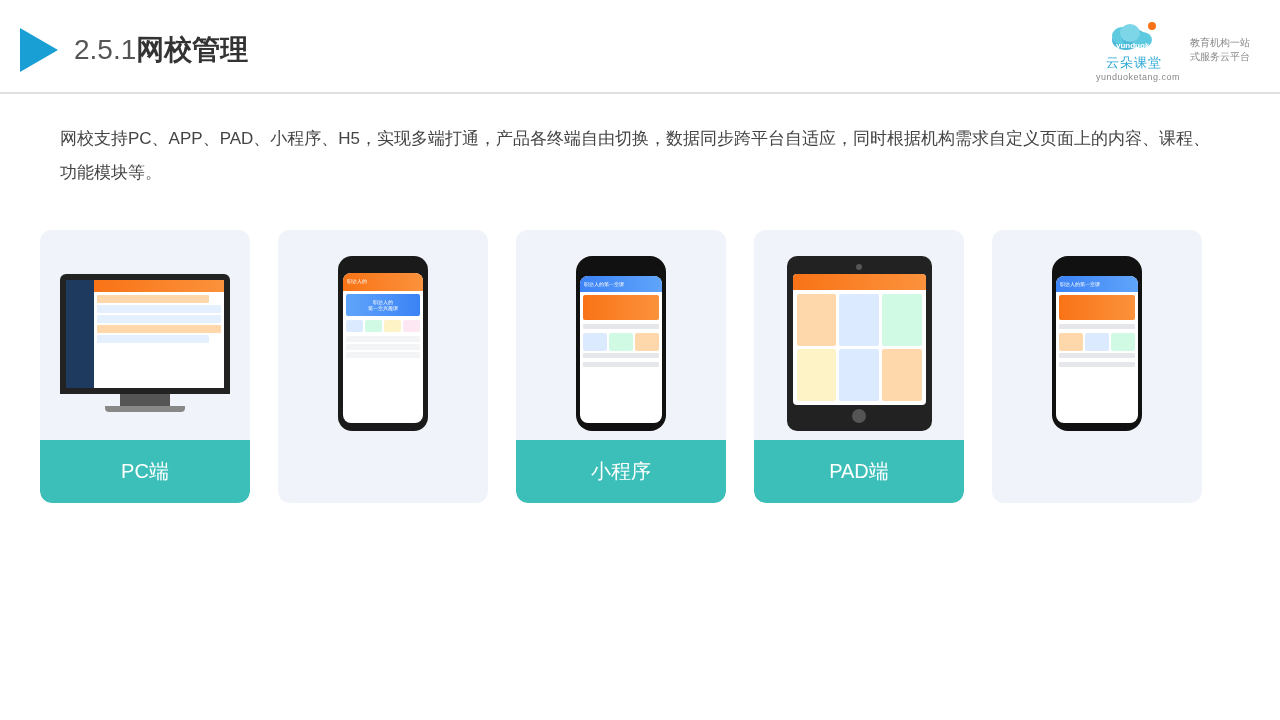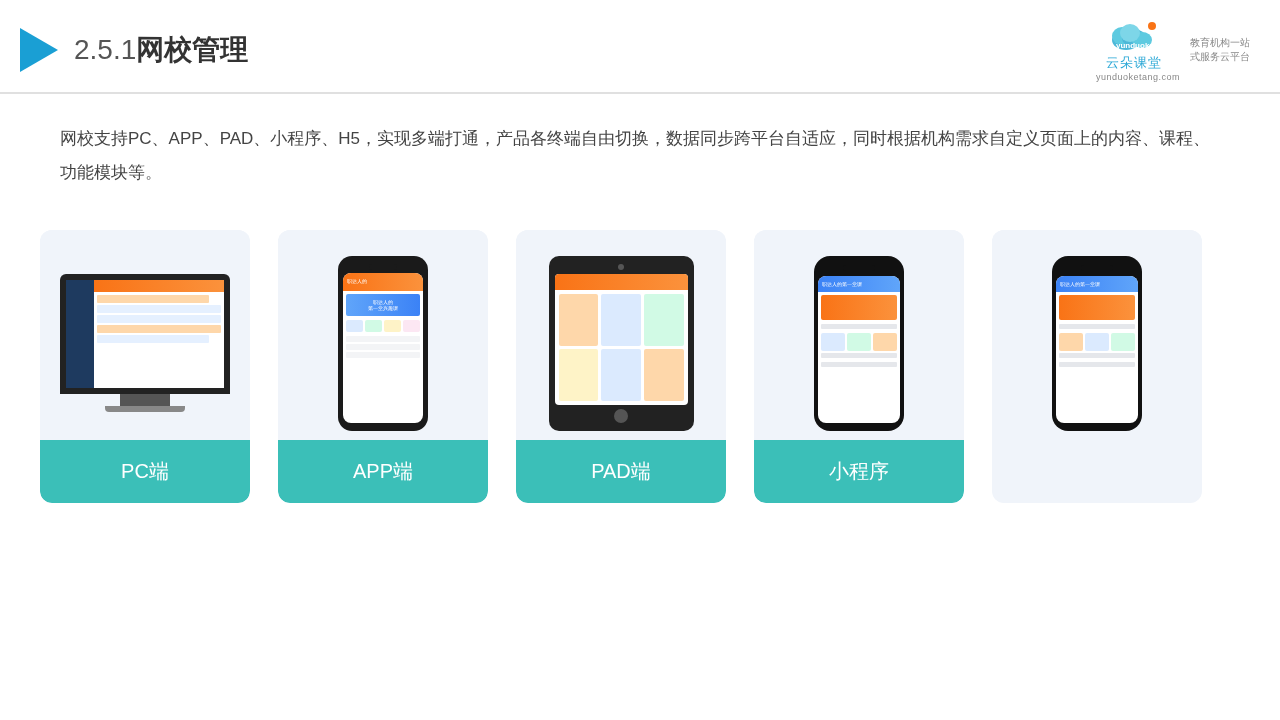--- a/index.html
+++ b/index.html
@@ -483,21 +483,47 @@
               <div class="phone-grid-item yellow"></div>
               <div class="phone-grid-item pink"></div>
             </div>
             <div class="phone-list-item"></div>
             <div class="phone-list-item"></div>
             <div class="phone-list-item"></div>
           </div>
         </div>
       </div>
     </div>
-    <div class="card-label">APP端</div>
+  </div>
+
+  <div class="card">
+    <div class="card-image-area">
+      <div class="mini-phone">
+        <div class="mini-notch-area">
+          <div class="mini-notch"></div>
+        </div>
+        <div class="mini-screen">
+          <div class="mini-screen-header">
+            <span>职达人的第一堂课</span>
+          </div>
+          <div class="mini-screen-content">
+            <div class="mini-banner2"></div>
+            <div class="mini-row"></div>
+            <div class="mini-cards">
+              <div class="mini-card-item"></div>
+              <div class="mini-card-item g"></div>
+              <div class="mini-card-item o"></div>
+            </div>
+            <div class="mini-row"></div>
+            <div class="mini-row"></div>
+          </div>
+        </div>
+      </div>
+    </div>
+    <div class="card-label">小程序</div>
   </div>
 
   <div class="card">
     <div class="card-image-area">
       <div class="tablet-mockup">
         <div class="tablet-camera"></div>
         <div class="tablet-screen">
           <div class="tablet-screen-header"></div>
           <div class="tablet-screen-body">
             <div class="tablet-card orange"></div>
@@ -509,47 +535,20 @@
           </div>
         </div>
         <div class="tablet-home-btn"></div>
       </div>
     </div>
     <div class="card-label">PAD端</div>
   </div>
 
   <div class="card">
     <div class="card-image-area">
-      <div class="mini-phone">
-        <div class="mini-notch-area">
-          <div class="mini-notch"></div>
-        </div>
-        <div class="mini-screen">
-          <div class="mini-screen-header">
-            <span>职达人的第一堂课</span>
-          </div>
-          <div class="mini-screen-content">
-            <div class="mini-banner2"></div>
-            <div class="mini-row"></div>
-            <div class="mini-cards">
-              <div class="mini-card-item"></div>
-              <div class="mini-card-item g"></div>
-              <div class="mini-card-item o"></div>
-            </div>
-            <div class="mini-row"></div>
-            <div class="mini-row"></div>
-          </div>
-        </div>
-      </div>
-    </div>
-    <div class="card-label">小程序</div>
-  </div>
-
-  <div class="card">
-    <div class="card-image-area">
       <div class="h5-phone">
         <div class="mini-notch-area">
           <div class="mini-notch"></div>
         </div>
         <div class="mini-screen">
           <div class="mini-screen-header">
             <span>职达人的第一堂课</span>
           </div>
           <div class="mini-screen-content">
             <div class="mini-banner2"></div>

